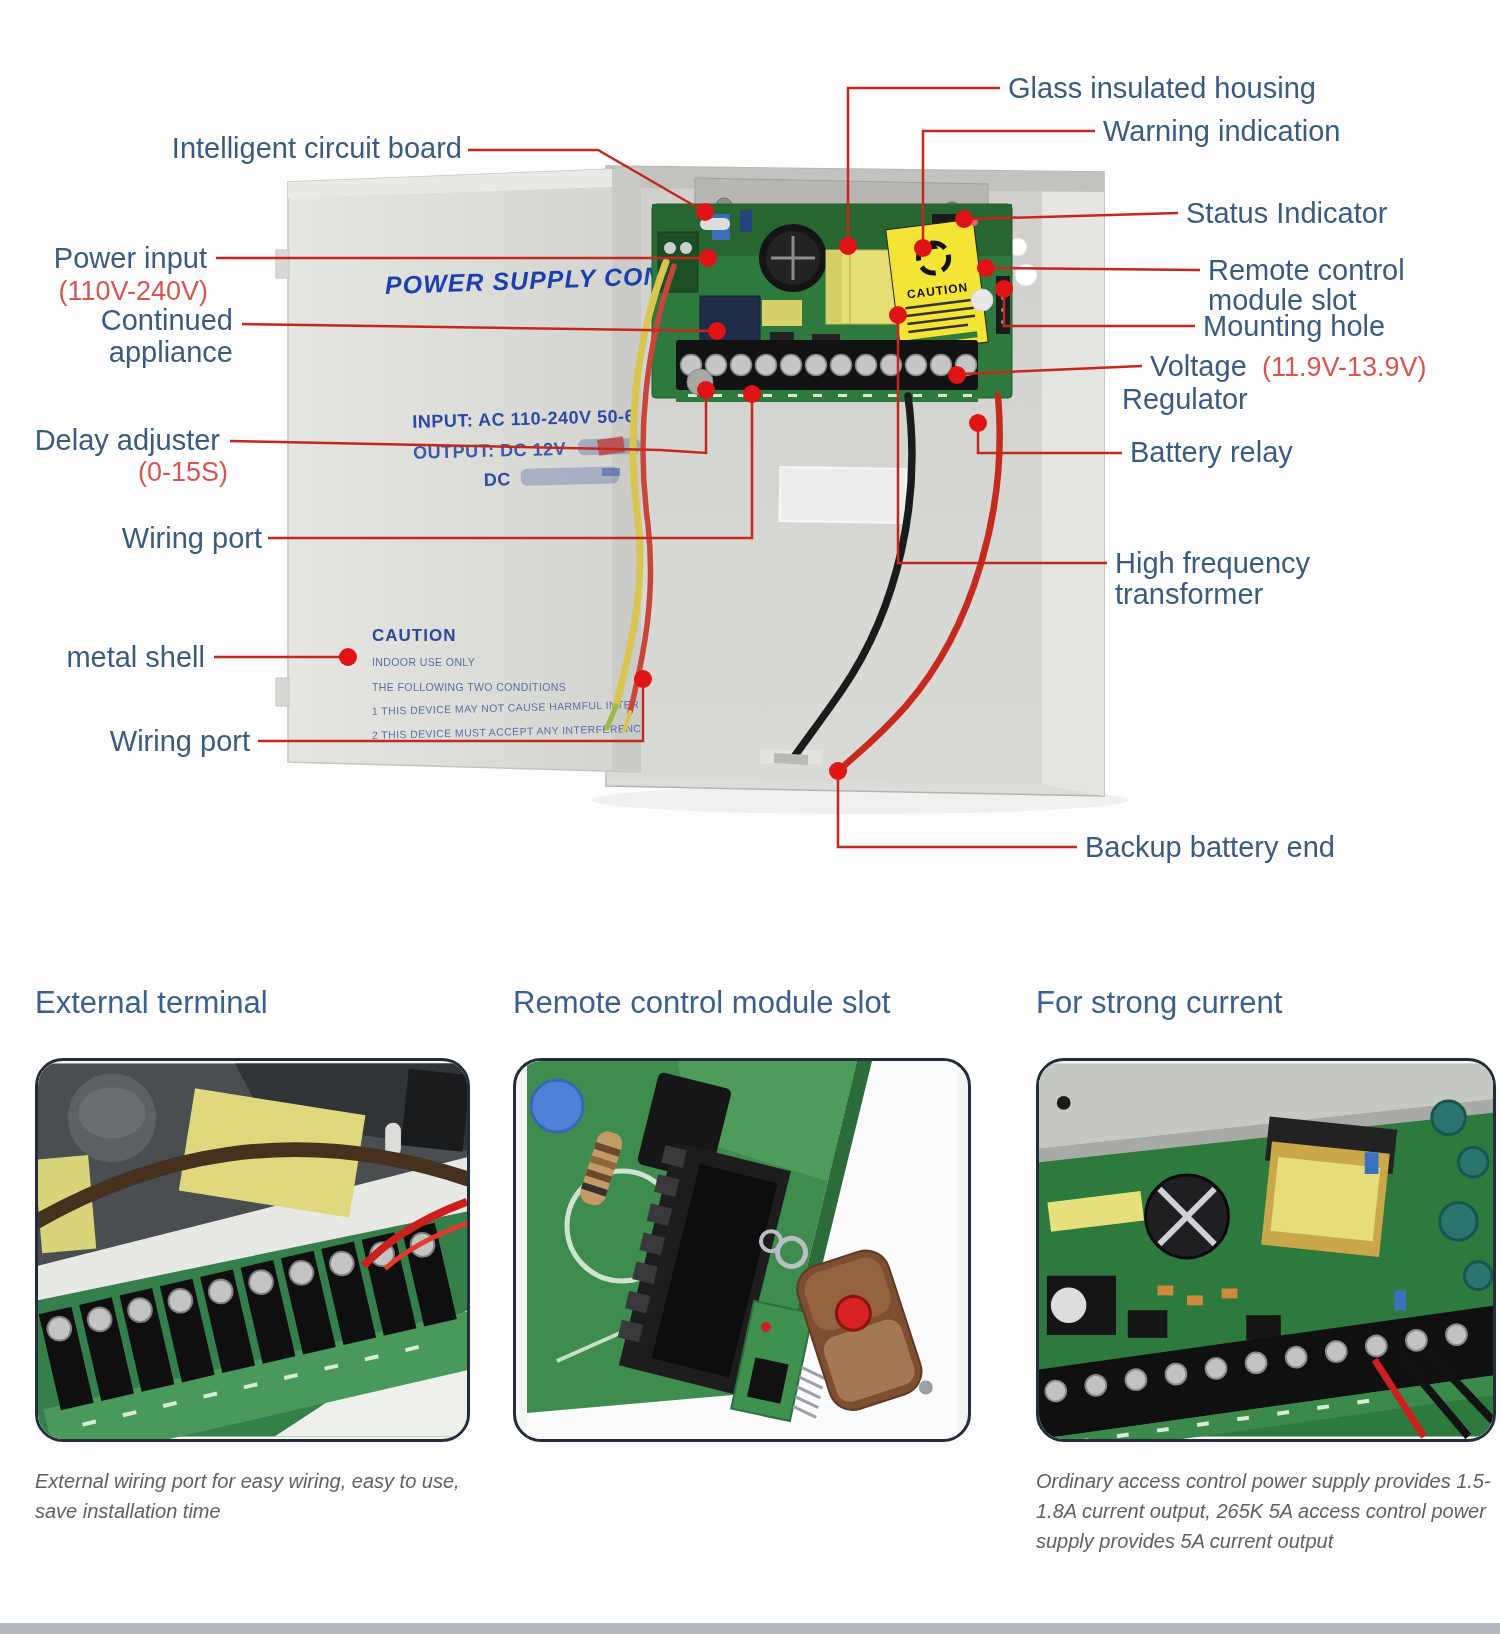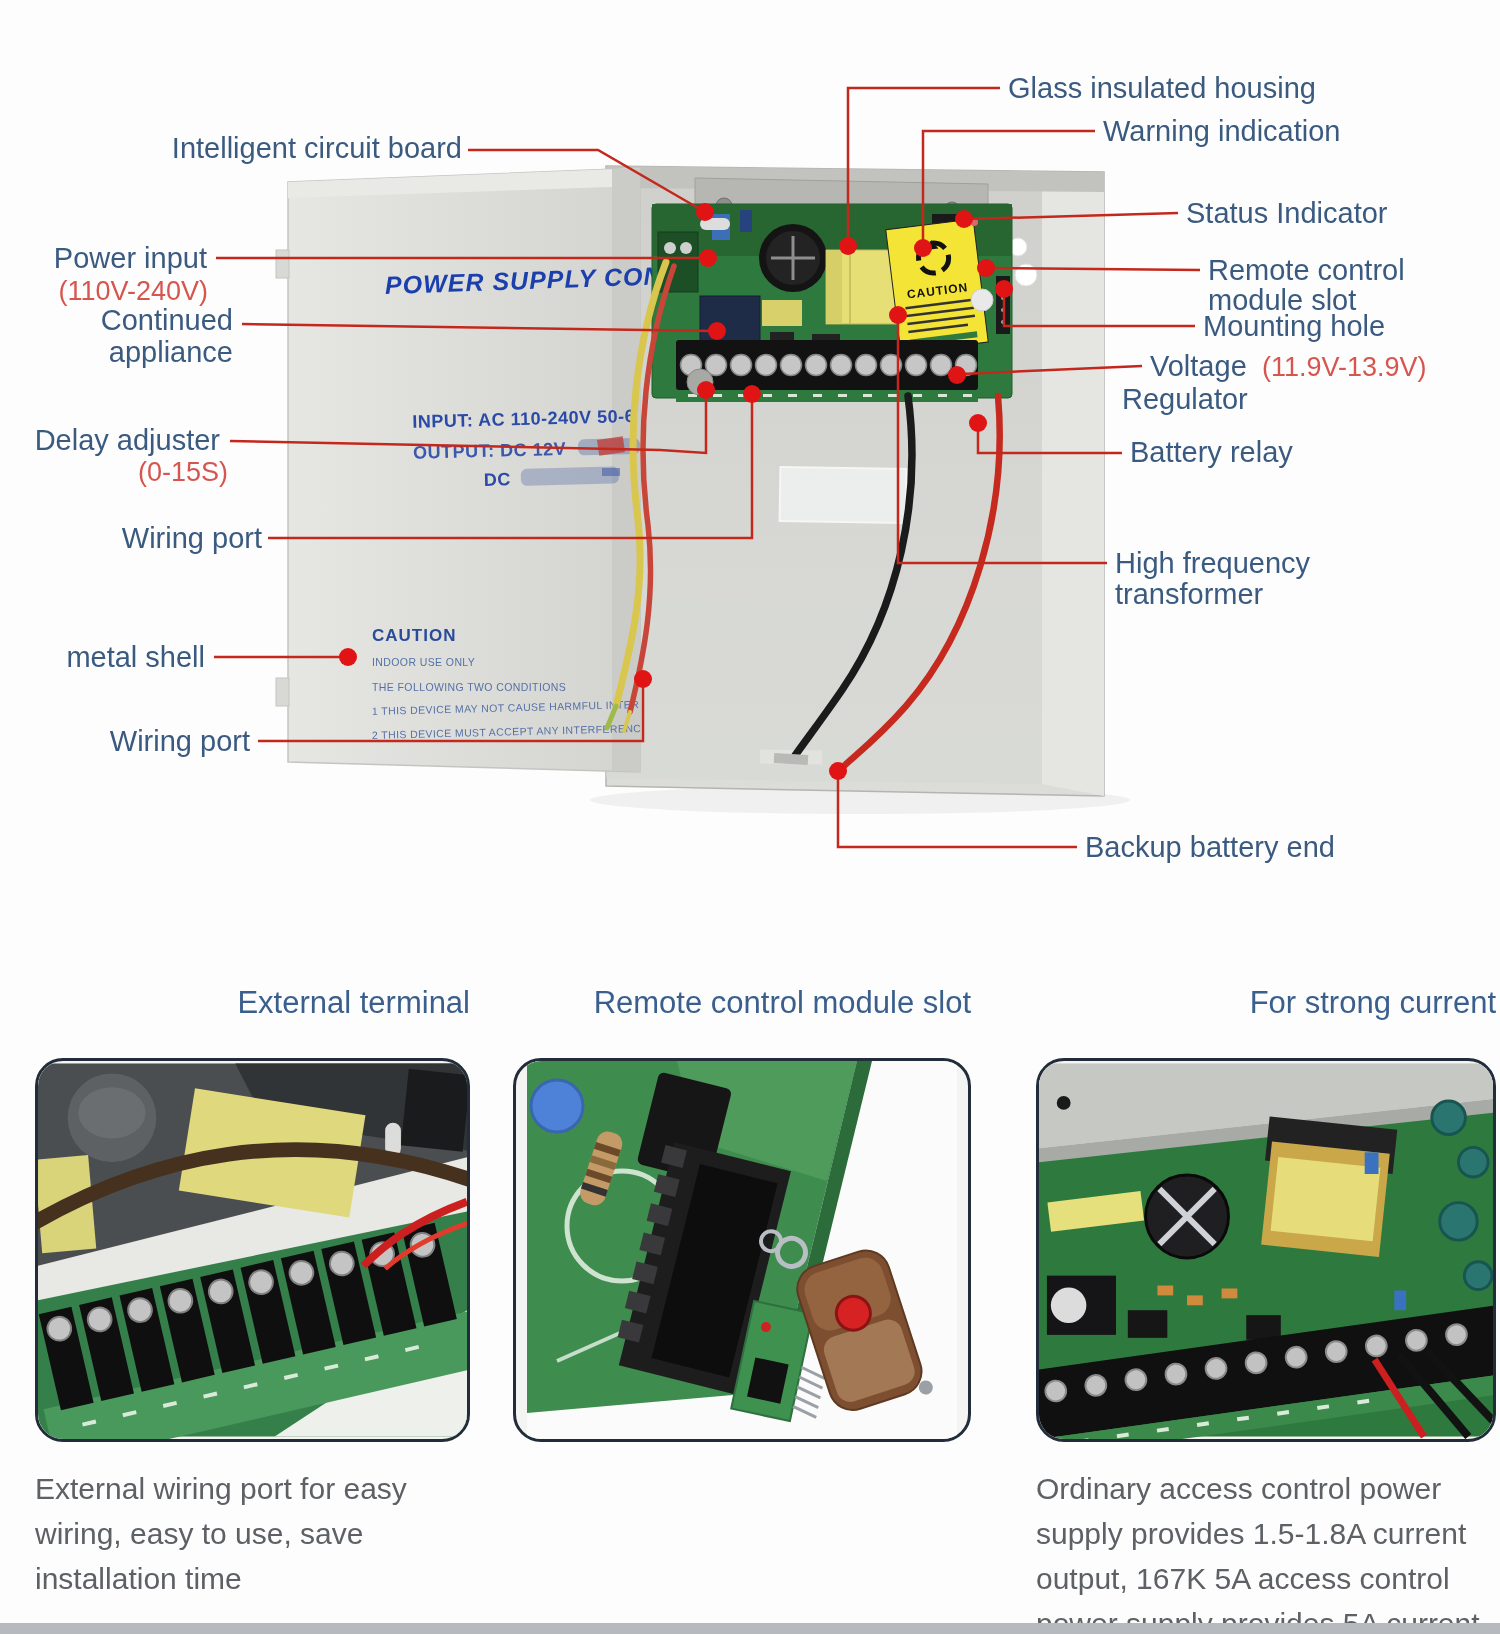--- a/index.html
+++ b/index.html
@@ -10,24 +10,24 @@
   .lbl-end{text-anchor:end;}
   .sub{font-size:27px;fill:#d6554e;}
   .lead{fill:none;stroke:#c4281c;stroke-width:2.5;}
   .dot{fill:#e01414;}
   .panel-title{font-size:25px;font-weight:bold;font-style:italic;fill:#1c3fae;letter-spacing:1px;}
   .spec{font-size:18px;font-weight:bold;fill:#2b4aa8;letter-spacing:.5px;}
   .caut-t{font-size:17px;font-weight:bold;fill:#2a4a9a;letter-spacing:1px;}
   .caut-s{font-size:10.5px;fill:#5570a8;letter-spacing:.4px;}
   .sticker-t{font-size:12px;font-weight:bold;fill:#111;letter-spacing:1px;text-anchor:middle;}
   .col{position:absolute;top:984px;}
-  .col h2{margin:0;font-size:31px;font-weight:400;color:#3a5f8d;text-align:right;line-height:38px;}
+  .col h2{margin:0;font-size:31px;font-weight:400;color:#3a5f8d;text-align:left;line-height:38px;}
   .card{margin-top:36px;height:378px;border:3px solid #222c3a;border-radius:28px;overflow:hidden;background:#f4f5f2;}
   .card svg{display:block;width:100%;height:100%;}
-  .caption{margin-top:24px;font-size:30px;line-height:1.5;color:#5d6064;}
+  .caption{margin-top:24px;font-size:20px;line-height:1.5;color:#5d6064;font-style:italic;}
   #col1{left:35px;width:435px;}
   #col2{left:513px;width:458px;}
   #col3{left:1036px;width:460px;}
   #bottom-bar{position:absolute;left:0;bottom:0;width:100%;height:11px;background:#b6b9be;}
 </style>
 </head>
 <body>
 
 <div id="page">
 
@@ -467,17 +467,17 @@
               <rect x="235" y="354" width="12" height="4"></rect>
             <rect x="276" y="354" width="12" height="4"></rect>
               <rect x="317" y="354" width="12" height="4"></rect>
           </g>
         </g>
         <path d="M340,300 L390,378" stroke="#cd1f1f" stroke-width="7" fill="none"></path>
         <path d="M365,295 L435,378" stroke="#121212" stroke-width="8" fill="none"></path>
         <path d="M392,290 L460,362" stroke="#121212" stroke-width="8" fill="none"></path>
       </svg>
     </div>
-    <p class="caption">Ordinary access control power supply provides 1.5-1.8A current output, 167K 5A access control power supply provides 5A current output</p>
+    <p class="caption">Ordinary access control power supply provides 1.5-1.8A current output, 265K 5A access control power supply provides 5A current output</p>
   </div>
 
   <div id="bottom-bar"></div>
 </div>
 
 </body></html>

